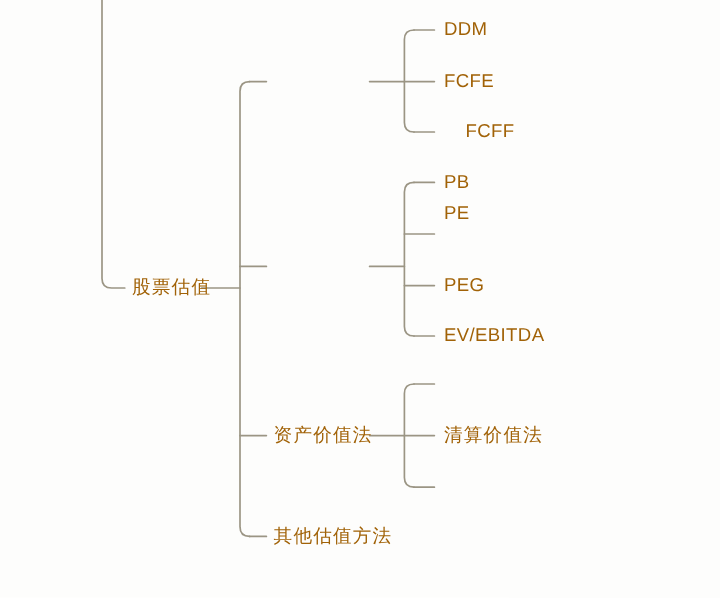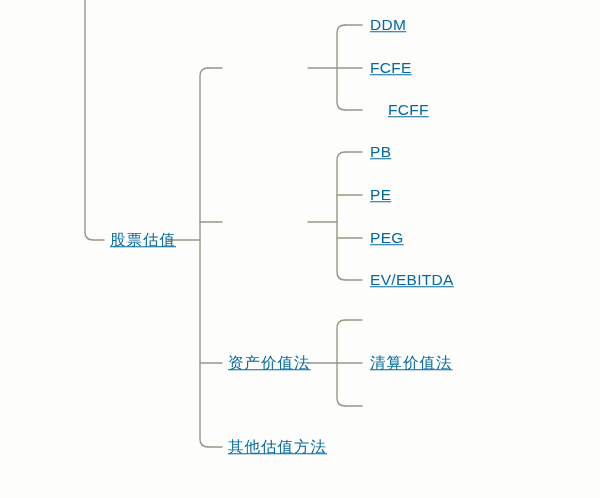--- a/index.html
+++ b/index.html
@@ -22,27 +22,26 @@
   }
   #mindmap-svg {
     position: absolute;
     left: 0;
     top: 0;
     width: 600px;
     height: 498px;
   }
   .node-label {
     position: absolute;
-    color: #0369a1;
+    color: #a16207;
     font-size: 15.5px;
     line-height: 1;
     white-space: nowrap;
     letter-spacing: 0.2px;
     transform: translateY(-50%);
-    text-decoration: underline;
   }
   .node-label.cjk {
     font-size: 15.5px;
     letter-spacing: 1px;
   }
   .node-label.latin {
     font-size: 15.5px;
     letter-spacing: 0.3px;
   }
   .node-root {
@@ -98,21 +97,21 @@
   <div class="node-label cjk" style="left:228px; top:363px;">资产价值法</div>
 
   <div class="node-label latin" style="left:370px; top:25px;">DDM</div>
 
   <div class="node-label latin" style="left:370px; top:68px;">FCFE</div>
 
   <div class="node-label latin" style="left:388px; top:110px;">FCFF</div>
 
   <div class="node-label latin" style="left:370px; top:152px;">PB</div>
 
-  <div class="node-label latin" style="left:370px; top:195px;text-align:right;">PE</div>
+  <div class="node-label latin" style="left:370px; top:178px;text-align:right;">PE</div>
 
   <div class="node-label latin" style="left:370px; top:238px;">PEG</div>
 
   <div class="node-label latin" style="left:370px; top:280px;">EV/EBITDA</div>
 
 
   <div class="node-label cjk" style="left:370px; top:363px;">清算价值法</div>
 
 
 </div>

